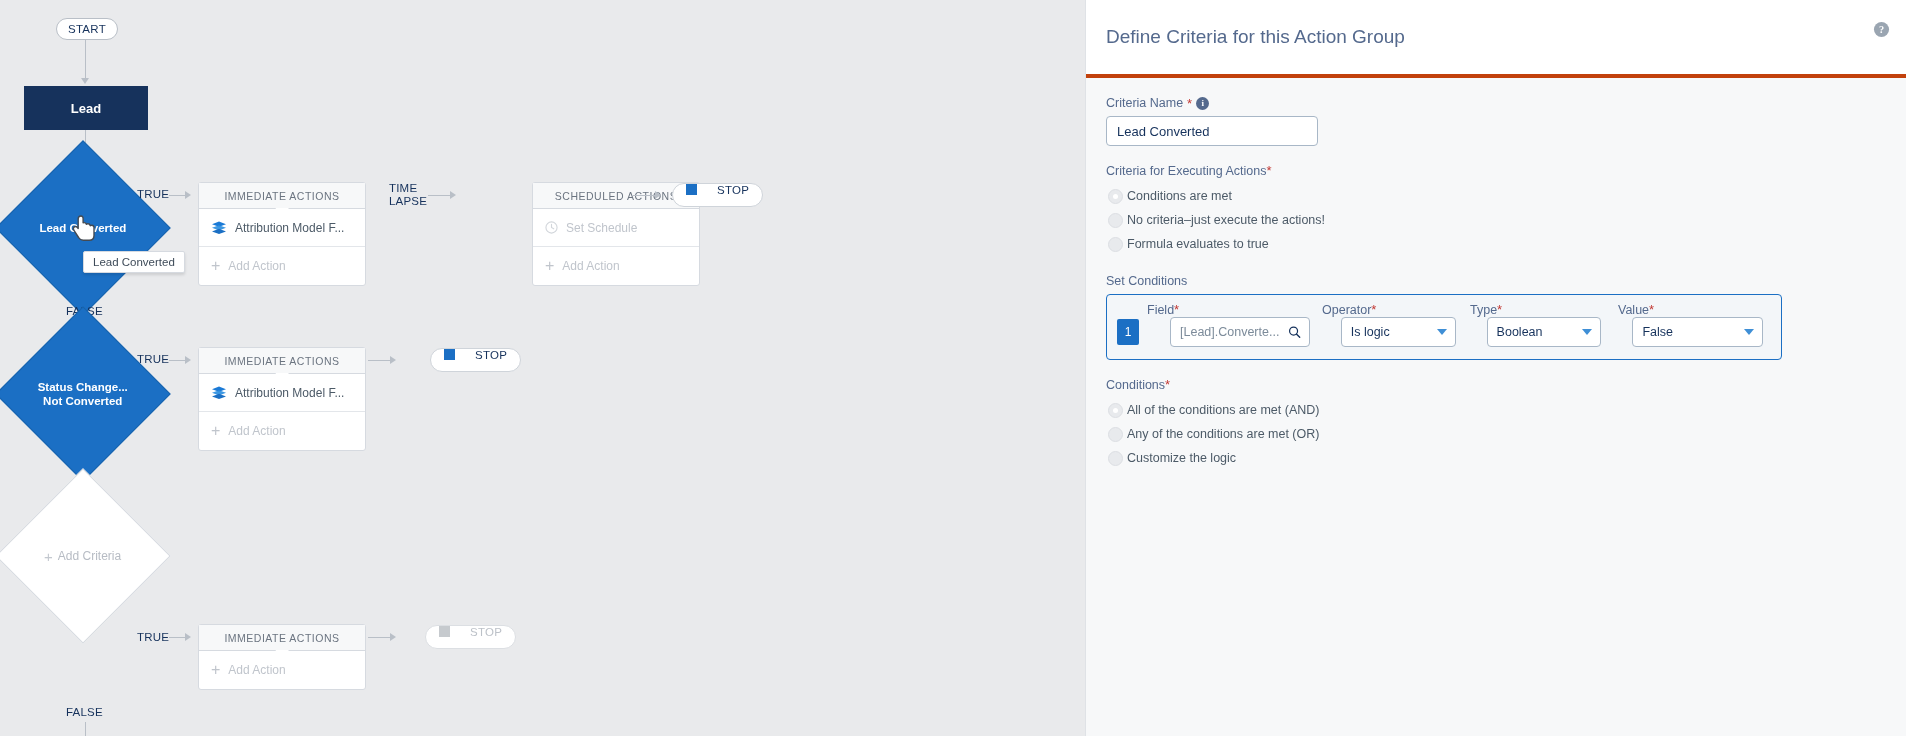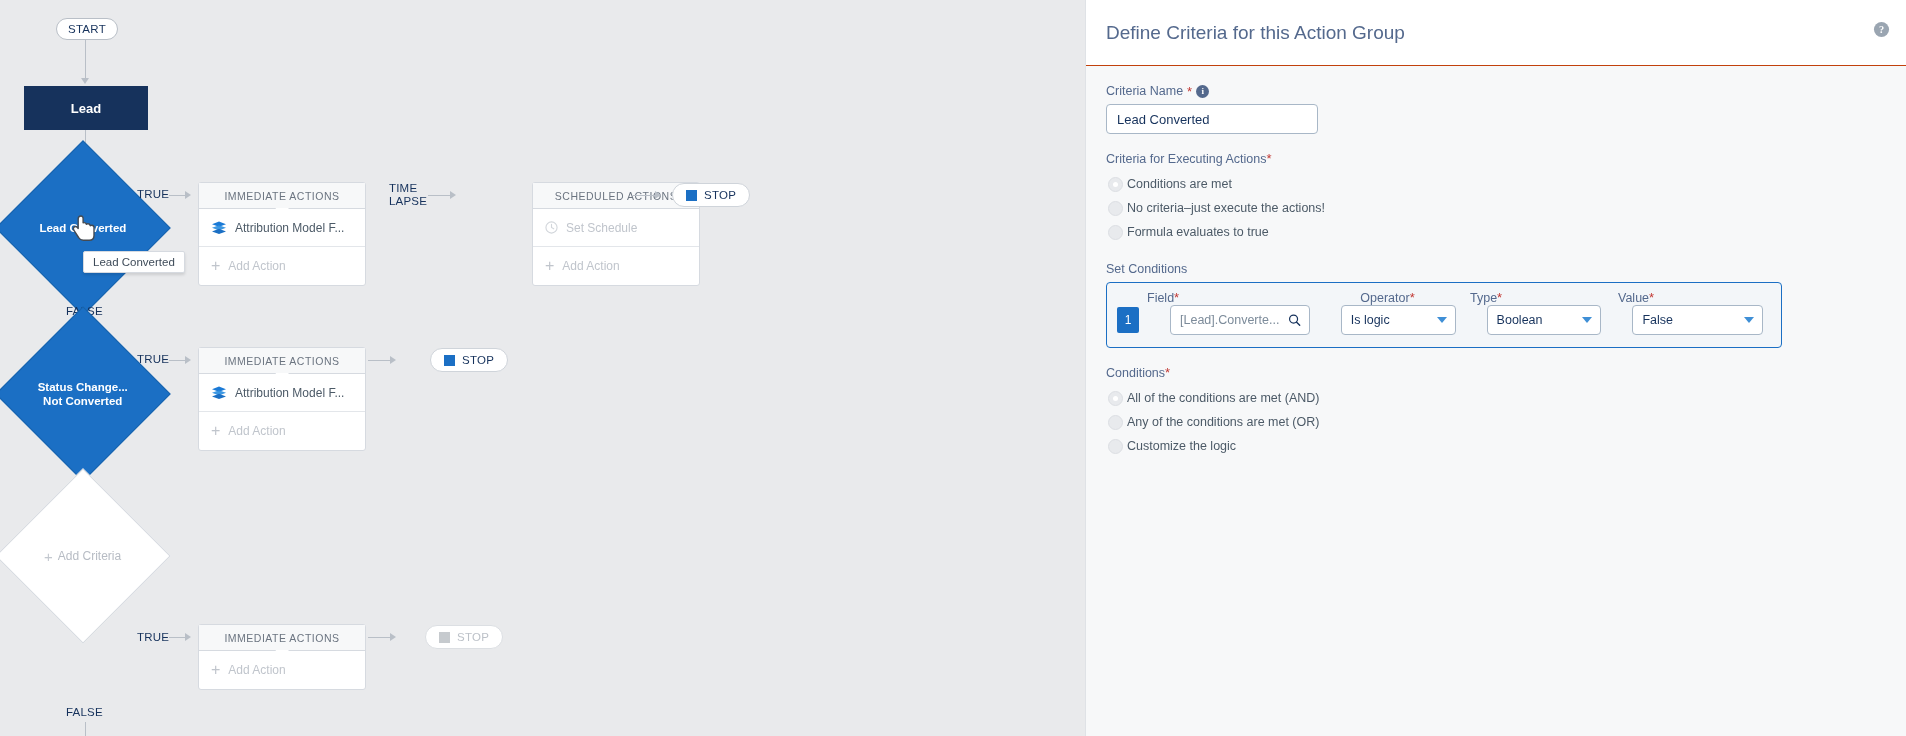--- a/index.html
+++ b/index.html
@@ -149,21 +149,21 @@
   }
 
   
   .stop-btn {
     position: absolute;
     height: 24px;
     padding: 0 13px;
     background: #ffffff;
     border: 1px solid #cfd4da;
     border-radius: 12px;
-    display: flex; align-items: center; gap: 7px;
+    display: flex; align-items: flex-start; gap: 20px;
     font-size: 11.5px; color: #16325c; letter-spacing: .3px;
   }
   .stop-sq { width: 11px; height: 11px; background: #1b6fc4; }
   .stop-btn.disabled { color: #bcc1c8; border-color: #dcdfe3; }
   .stop-btn.disabled .stop-sq { background: #c6cace; }
 
   
   .tooltip {
     position: absolute;
     left: 83px; top: 251px;
@@ -185,22 +185,22 @@
   .panel {
     position: relative;
     flex: 1 1 auto;
     height: 736px;
     background: #f7f8f9;
     border-left: 1px solid #dfe2e6;
     display: flex; flex-direction: column;
   }
   .panel-header {
     background: #ffffff;
-    border-bottom: 1px solid #c2410c;
-    height: 66px;
+    border-bottom: 4px solid #c2410c;
+    height: 78px;
     display: flex; align-items: center;
     padding: 0 20px;
     position: relative;
   }
   .panel-title { font-size: 19px; color: #54698d; font-weight: normal; }
   .help-icon {
     position: absolute; right: 16px; top: 21px;
     width: 17px; height: 17px;
   }
   .panel-body { padding: 18px 20px 0 20px; }
@@ -259,21 +259,21 @@
     width: 676px;
   }
   .cond-head {
     display: flex; align-items: center;
     padding-left: 30px;
     font-size: 12.5px; color: #54698d;
     margin-bottom: 0;
     gap: 17px;
   }
   .ch-field { width: 158px; }
-  .ch-op { width: 131px; text-align: center; }
+  .ch-op { width: 131px; }
   .ch-type { width: 131px; }
   .ch-val { width: 140px; }
   .cond-row { display: flex; align-items: center; gap: 0; }
   .cond-num {
     width: 22px; height: 26px;
     background: #1b6fc4; color: #ffffff;
     display: flex; align-items: center; justify-content: center;
     font-size: 12px; border-radius: 2px;
     margin-right: 8px; flex: 0 0 22px;
   }

